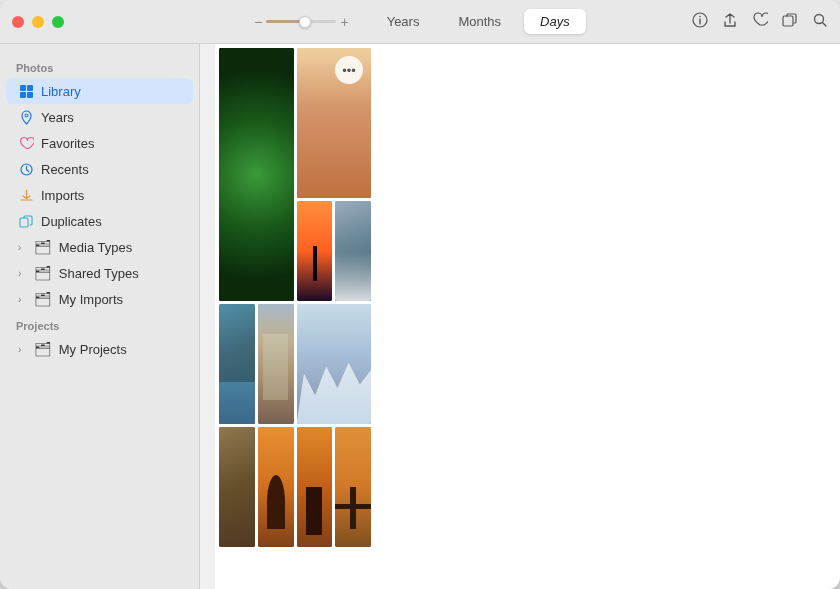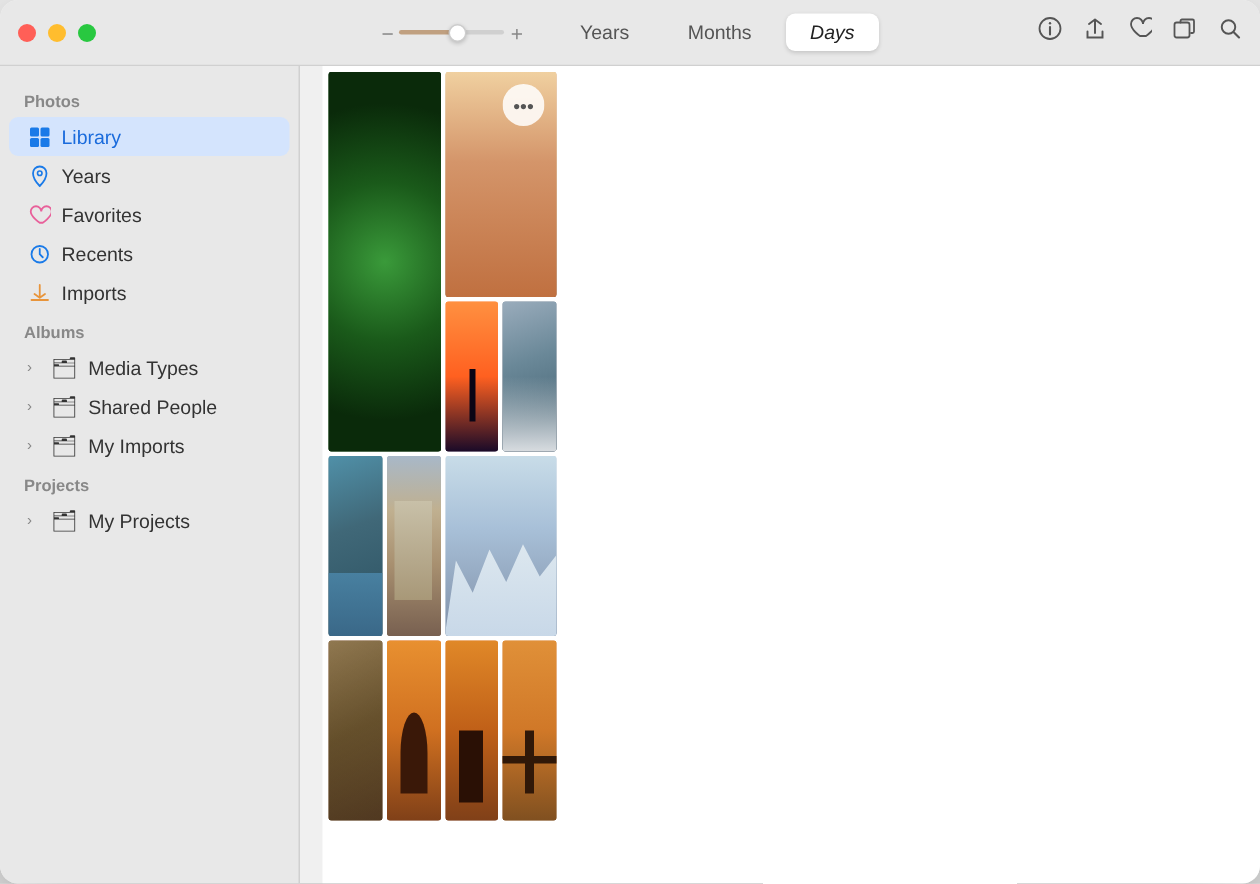--- a/index.html
+++ b/index.html
@@ -425,33 +425,41 @@
     <div class="sidebar-item">
       <span class="sidebar-item-icon orange">
         <svg width="15" height="15" viewBox="0 0 15 15" fill="none">
           <path d="M7.5 2v8M4 8l3.5 2.5L11 8" stroke="#e8943a" stroke-width="1.2" stroke-linecap="round" stroke-linejoin="round"></path>
           <path d="M2 12h11" stroke="#e8943a" stroke-width="1.2" stroke-linecap="round"></path>
         </svg>
       </span>
       <span>Imports</span>
     </div>
 
-
-    <div class="sidebar-section-label">Albums</div>
+    <div class="sidebar-item">
+      <span class="sidebar-item-icon teal">
+        <svg width="15" height="15" viewBox="0 0 15 15" fill="none">
+          <rect x="1" y="4" width="8" height="9" rx="1.2" stroke="#30b0c7" stroke-width="1.1"></rect>
+          <path d="M5 4V3a1 1 0 011-1h6a1 1 0 011 1v7a1 1 0 01-1 1h-1" stroke="#30b0c7" stroke-width="1.1" stroke-linecap="round"></path>
+        </svg>
+      </span>
+      <span>Duplicates</span>
+    </div>
+
 
     <div class="sidebar-group-item">
       <span class="chevron">›</span>
       <span class="folder-icon">🗂</span>
       <span>Media Types</span>
     </div>
 
     <div class="sidebar-group-item">
       <span class="chevron">›</span>
       <span class="folder-icon">🗂</span>
-      <span>Shared People</span>
+      <span>Shared Types</span>
     </div>
 
     <div class="sidebar-group-item">
       <span class="chevron">›</span>
       <span class="folder-icon">🗂</span>
       <span>My Imports</span>
     </div>
 
     <div class="sidebar-section-label">Projects</div>
 

